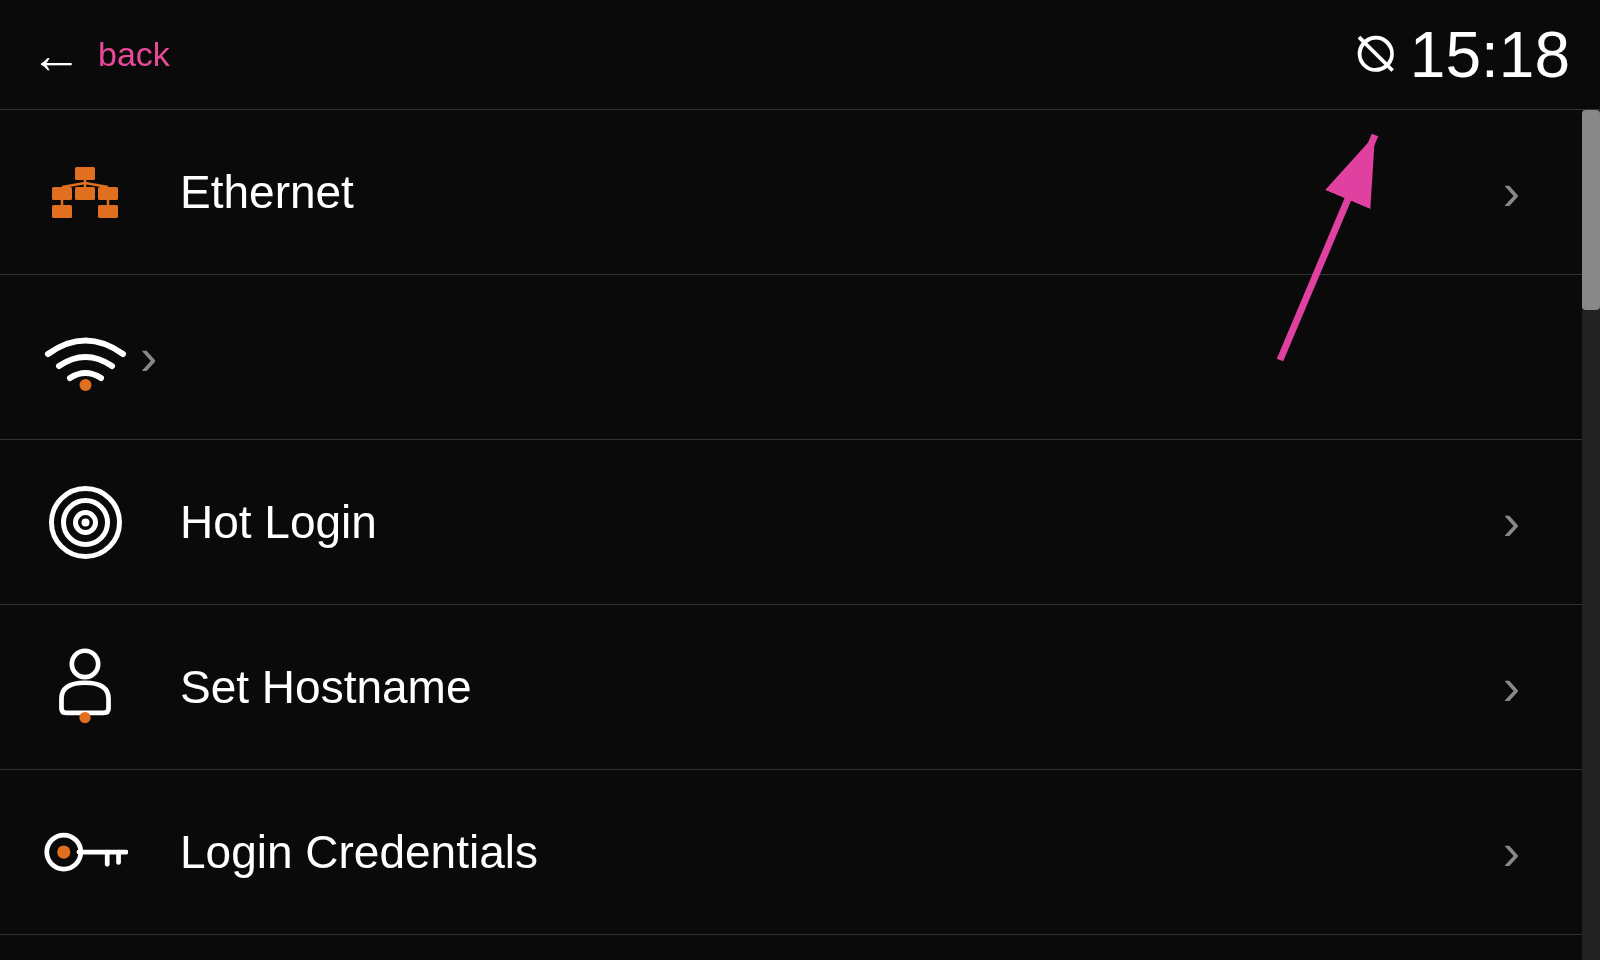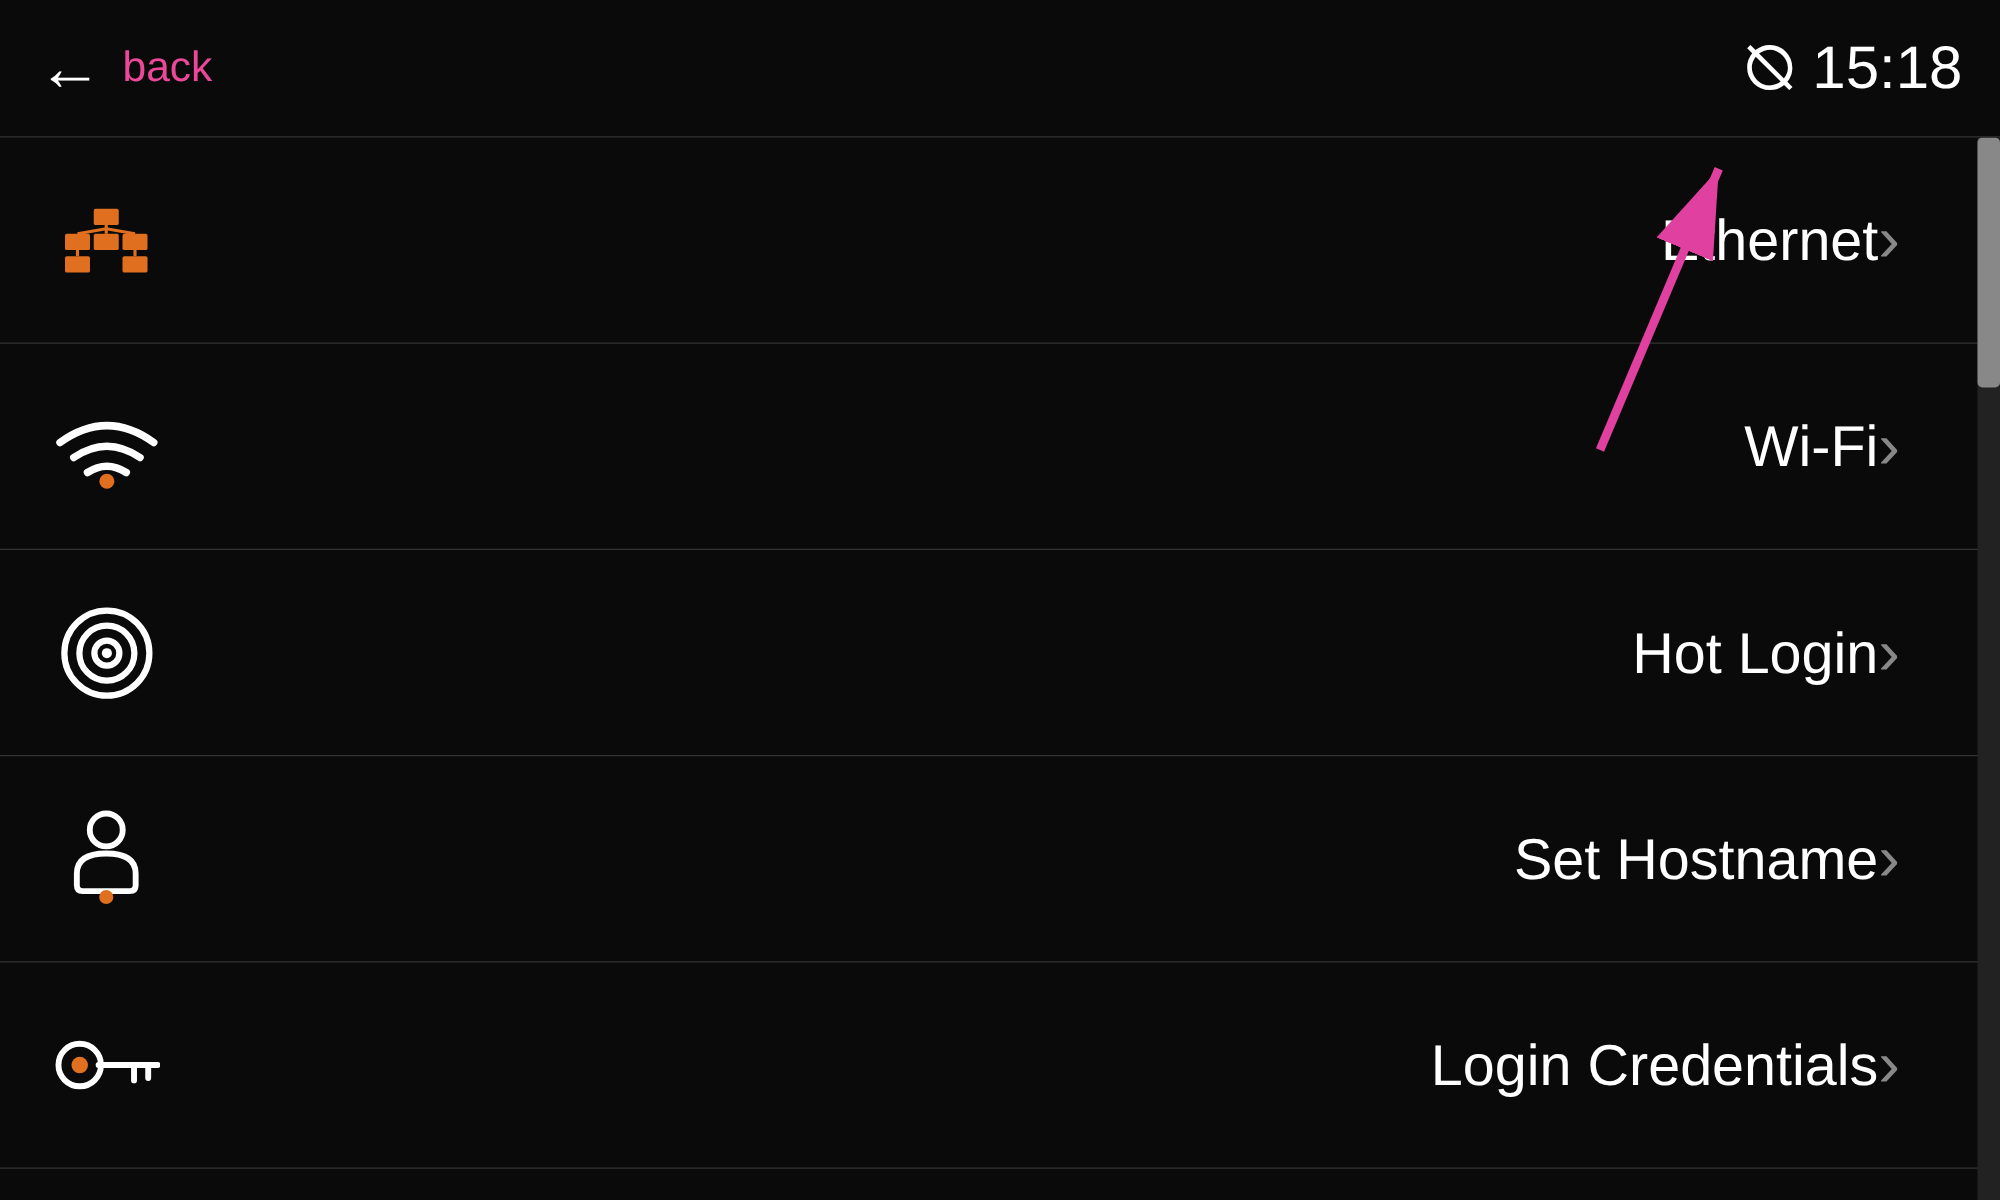--- a/index.html
+++ b/index.html
@@ -62,21 +62,21 @@
       align-items: center;
       gap: 14px;
     }
 
     .no-sign {
       font-size: 50px;
       color: #ffffff;
     }
 
     .time-text {
-      font-size: 48px;
+      font-size: 64px;
       color: #ffffff;
       font-weight: 400;
     }
 
     
     .menu-list {
       list-style: none;
       position: relative;
     }
 
@@ -173,21 +173,20 @@
     
     .net-header-icon {
       width: 55px;
       height: 45px;
     }
 
     .content-area {
       position: relative;
       height: 850px;
       overflow: hidden;
-      text-align: right;
     }
   </style>
 </head>
 <body>
 
 <div class="header">
 
   <div class="header-back">
     <span class="back-arrow">←</span>
     <span class="back-label">back</span>
@@ -234,21 +233,20 @@
 
           <path d="M5 32 Q42.5 5 80 32" stroke="white" stroke-width="6" fill="none" stroke-linecap="round"></path>
 
           <path d="M16 44 Q42.5 26 69 44" stroke="white" stroke-width="6" fill="none" stroke-linecap="round"></path>
 
           <path d="M27 56 Q42.5 46 58 56" stroke="white" stroke-width="6" fill="none" stroke-linecap="round"></path>
 
           <circle cx="42.5" cy="63" r="6" fill="#e07020"></circle>
         </svg>
       </div>
-      <span class="menu-label">Wi-Fi</span>
       <span class="chevron">›</span>
     </li>
 
     <li class="menu-item">
       <div class="menu-icon">
         <svg class="hotspot-icon-svg" viewBox="0 0 75 75" fill="none" xmlns="http://www.w3.org/2000/svg">
 
           <circle cx="37.5" cy="37.5" r="34" stroke="white" stroke-width="5" fill="none"></circle>
 
           <circle cx="37.5" cy="37.5" r="22" stroke="white" stroke-width="5" fill="none"></circle>

